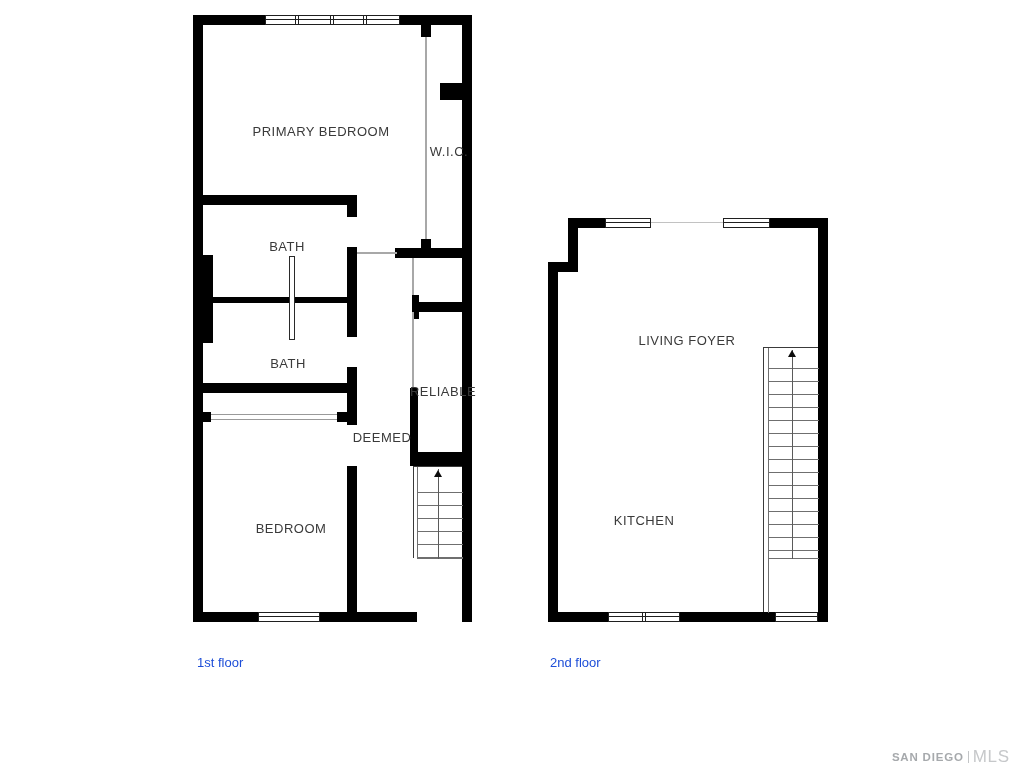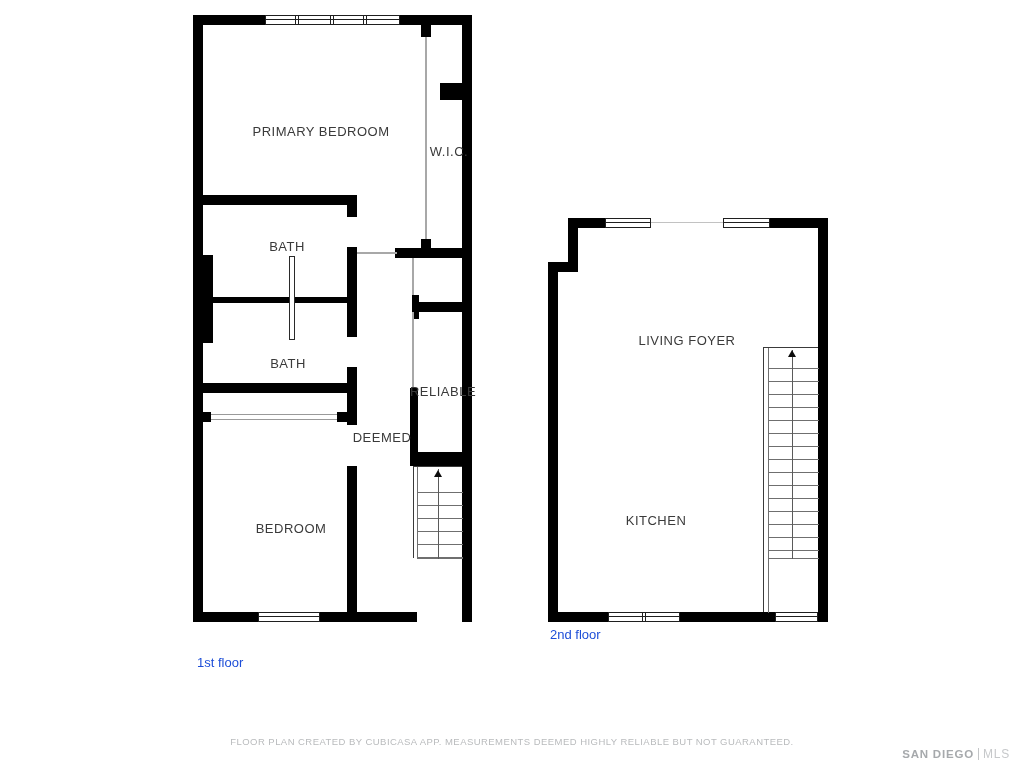--- a/index.html
+++ b/index.html
@@ -24,21 +24,21 @@
   .treads{position:absolute;border-bottom:1px solid #6f6f6f;box-sizing:border-box;
           background:repeating-linear-gradient(to bottom,transparent 0 12px,#6f6f6f 12px 13px);}
   .stair-mid{position:absolute;width:1px;background:#5a5a5a;}
   .arrow-up{position:absolute;width:0;height:0;border-left:4px solid transparent;
             border-right:4px solid transparent;border-bottom:7px solid #0c0c0c;}
   .disclaimer{position:absolute;left:0;right:0;top:736px;text-align:center;font-size:9.5px;
               letter-spacing:.45px;color:#b9bbbd;}
   .brand{position:absolute;right:14px;top:747px;display:flex;align-items:center;gap:4px;}
   .brand-primary{font-size:11.5px;font-weight:bold;letter-spacing:.8px;color:#a6a9ac;text-align:center;}
   .brand-sep{width:1px;height:12px;background:#c3c5c7;}
-  .brand-secondary{font-size:12px;letter-spacing:.8px;color:#c6c8ca;}
+  .brand-secondary{font-size:17px;letter-spacing:.8px;color:#c6c8ca;}
 </style>
 </head>
 <body>
 
 <div id="page">
 
   <div class="plan" style="left:193px;top:15px;width:279px;height:607px;">
 
     <div class="wall" style="left:0;top:0;width:72px;height:10px"></div>
     <div class="wall" style="left:207px;top:0;width:72px;height:10px"></div>
@@ -124,27 +124,26 @@
     <div class="window" style="left:227px;top:394px;width:43px;height:10px"></div>
 
     <div class="stairs" style="left:215px;top:129px;width:55px;height:265px">
       <div class="stair-line2" style="left:4px;top:0;height:265px"></div>
       <div class="treads" style="left:5px;top:8px;width:50px;height:203px"></div>
       <div class="stair-mid" style="left:28px;top:2px;height:209px"></div>
       <div class="arrow-up" style="left:24px;top:2px"></div>
     </div>
 
     <div class="room-label" style="left:139px;top:122px">LIVING FOYER</div>
-    <div class="room-label" style="left:108px;top:302px">KITCHEN</div>
+    <div class="room-label" style="left:96px;top:302px">KITCHEN</div>
   </div>
 
   <div class="floor-label" style="left:197px;top:655px">1st floor</div>
-  <div class="floor-label" style="left:550px;top:627px">2nd floor</div>
+  <div class="floor-label" style="left:550px;top:655px">2nd floor</div>
 
-  <div class="disclaimer">FLOOR PLAN CREATED BY CUBICASA APP. MEASUREMENTS DEEMED HIGHLY RELIABLE BUT NOT GUARANTEED.</div>
 
   <div class="brand">
     <span class="brand-primary">SAN DIEGO</span>
     <span class="brand-sep"></span>
     <span class="brand-secondary">MLS</span>
   </div>
 
 </div>
 
 </body></html>

